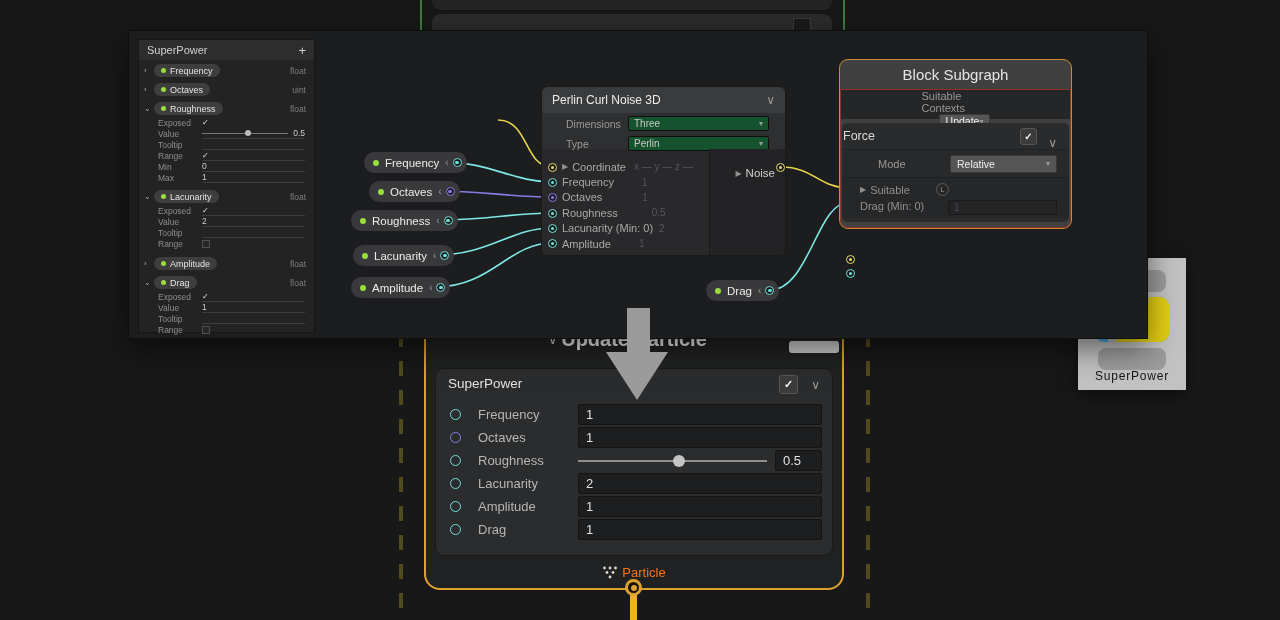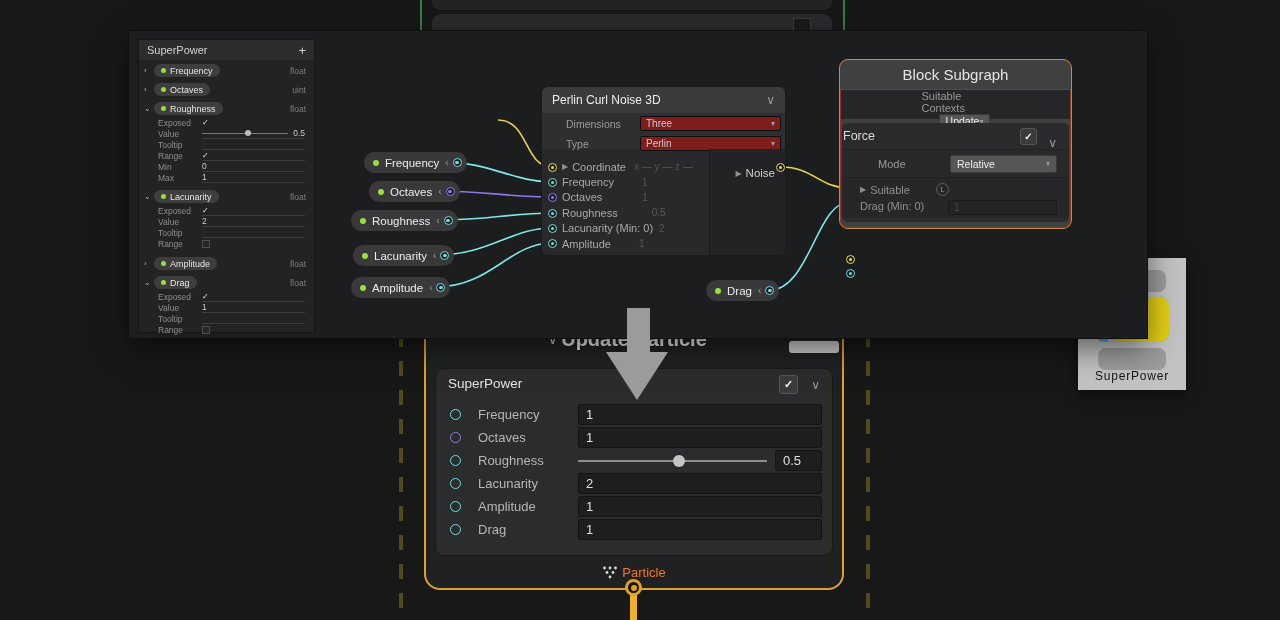--- a/index.html
+++ b/index.html
@@ -87,23 +87,23 @@
   .port.purple{border-color:var(--port-purple,#8a7be8);} .port.purple::after{background:var(--port-purple,#8a7be8);}
   .port.yellow{border-color:var(--port-yellow,#e5de63);} .port.yellow::after{background:var(--port-yellow,#e5de63);}
   .port.absq{position:absolute;}
 
   
   .perlin{position:absolute;left:412px;top:55px;width:245px;height:170px;background:#29292b;border-radius:6px;
     border:1px solid #1a1a1a;box-sizing:border-box;}
   .perlin-head{height:26px;background:#3a3b3d;border-radius:6px 6px 0 0;display:flex;align-items:center;
     justify-content:space-between;padding:0 10px;font-size:12px;color:#ececec;}
   .perlin-set{height:36px;background:#2e2f31;padding-top:3px;box-sizing:border-box;}
-  .set-row{height:15px;display:flex;align-items:center;padding:0 4px 0 24px;gap:12px;}
+  .set-row{height:15px;display:flex;align-items:center;padding:0 16px 0 24px;}
   .set-label{width:62px;font-size:10.5px;color:#9a9a9a;flex:none;}
-  .dd-dark{flex:1;height:13px;background:#7f1d1d;border:1px solid #0e0e0e;border-radius:2px;display:flex;
+  .dd-dark{flex:1;height:13px;background:#14532d;border:1px solid #0e0e0e;border-radius:2px;display:flex;
     align-items:center;justify-content:space-between;padding:0 5px;font-size:10px;color:#c9c9c9;}
   .dd-caret{font-size:8px;color:#9a9a9a;}
   .perlin-body{position:relative;height:106px;display:flex;}
   .perlin-in{width:167px;padding-top:10px;box-sizing:border-box;}
   .in-row{height:15.4px;display:flex;align-items:center;padding-left:20px;font-size:11px;color:#a9a9a9;}
   .faded{color:#55565a;font-size:10px;}
   .perlin-out{flex:1;background:#232325;border-left:1px solid #1c1c1d;position:relative;border-radius:0 0 6px 0;}
   .out-row{position:absolute;right:10px;top:18px;font-size:11.5px;color:#cfcfcf;display:flex;align-items:center;}
   .foldarrow{font-size:8px;color:#8f8f8f;margin-right:4px;}
 

